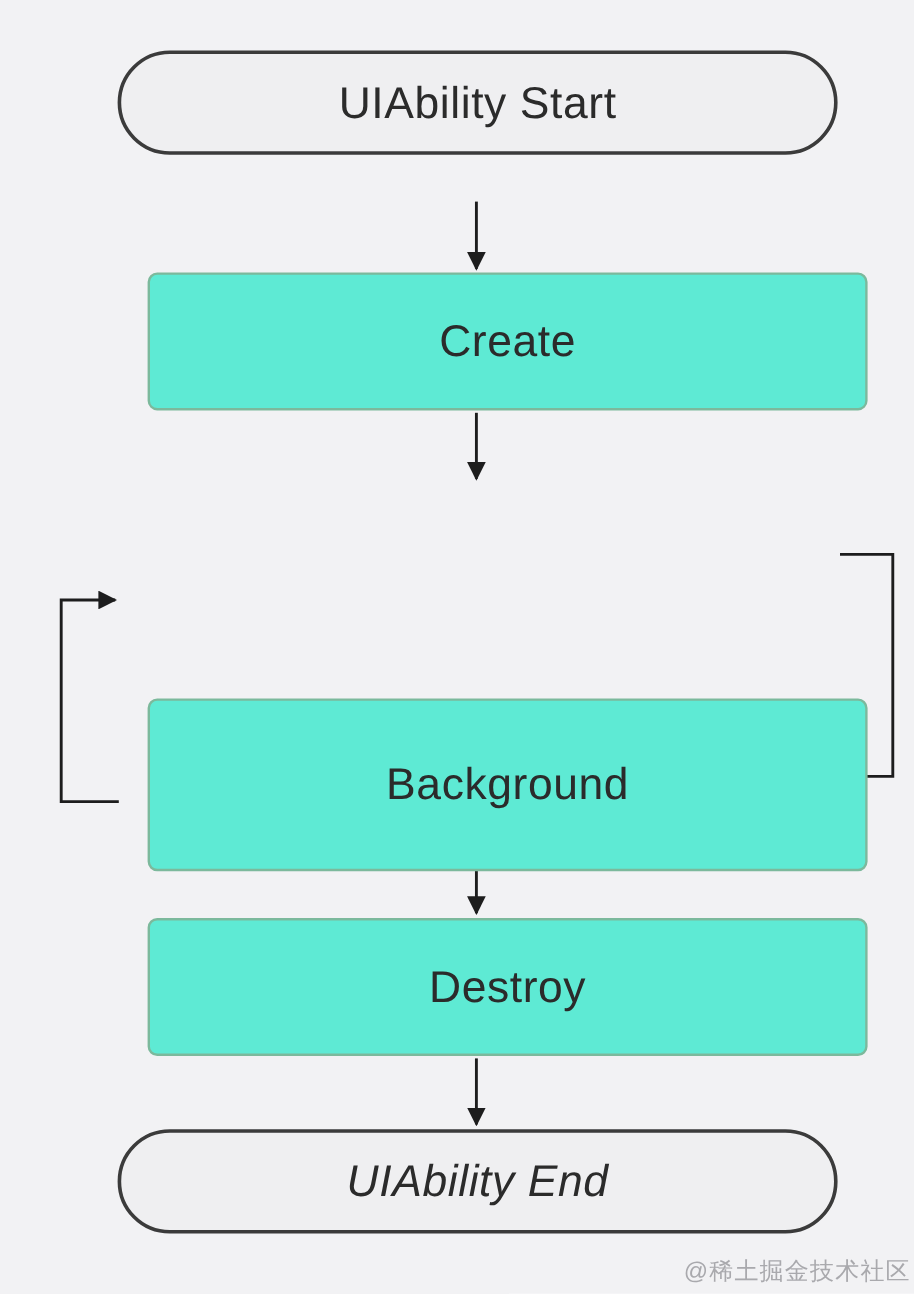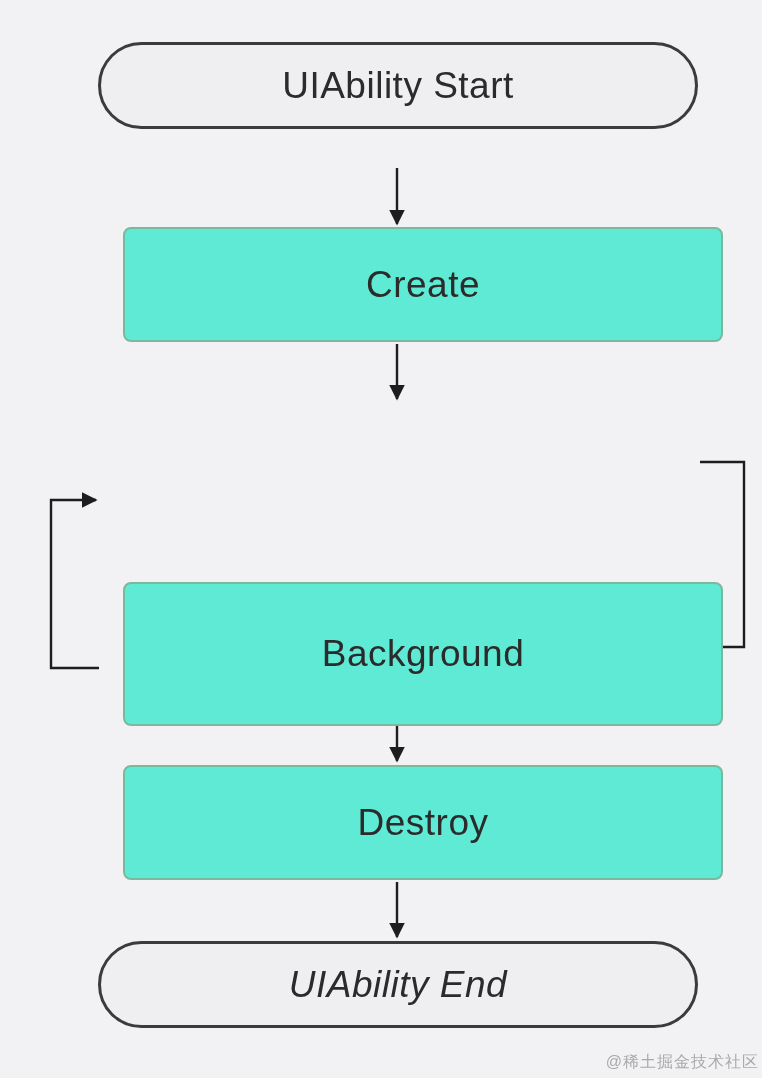--- a/index.html
+++ b/index.html
@@ -55,21 +55,21 @@
   }
   .edge {
     fill: none;
     stroke: #1d1d1d;
     stroke-width: 2.4;
   }
   .watermark {
     position: absolute;
     right: 3px;
     bottom: 5px;
-    font-size: 16px;
+    font-size: 20px;
     color: #a9a9ad;
     letter-spacing: 1px;
     white-space: nowrap;
   }
 </style>
 </head>
 <body>
 
 <div class="canvas">
 

